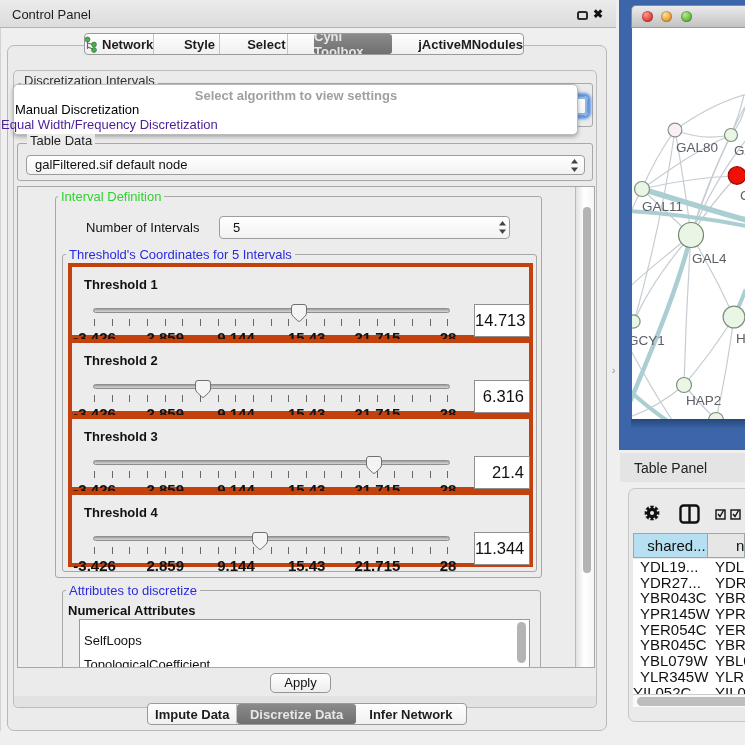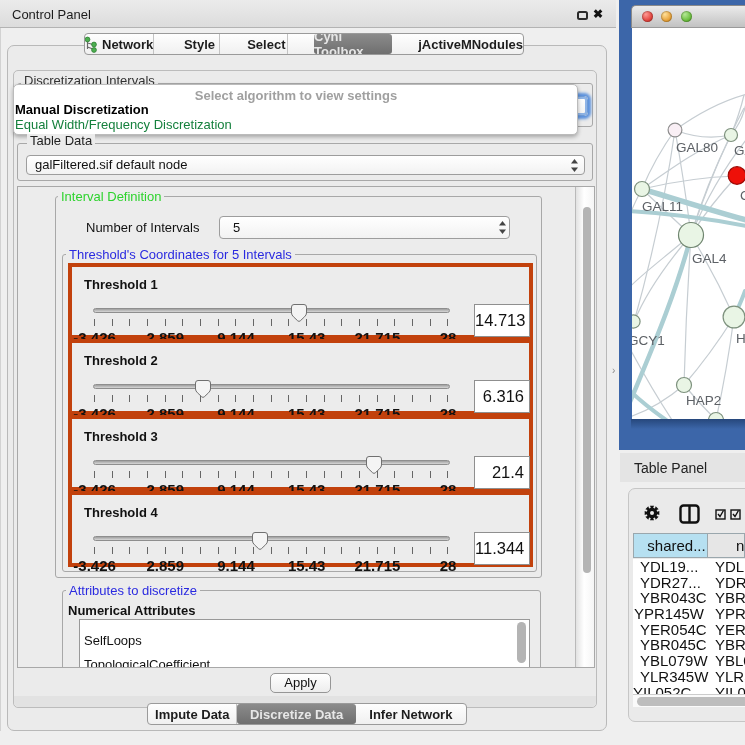--- a/index.html
+++ b/index.html
@@ -79,22 +79,22 @@
       <circle cx="9" cy="14" r="2.4" fill="#4caf50" stroke="#2e7d32" stroke-width="0.8"></circle>
     </svg>Network</div>
   <div class="tab" style="width:54px;">Style</div>
   <div class="tab" style="width:58px;">Select</div>
   <div class="tab sel" style="width:108px;">Cyni Toolbox</div>
   <div class="tab" style="width:127px;">jActiveMNodules</div>
 </div>
 
 <div class="abs" style="left:12.5px;top:84px;width:565.5px;height:51px;background:#fff;border:1px solid #bbb;border-radius:5px;box-shadow:0 2px 4px rgba(0,0,0,.3);"></div>
 <div class="abs" style="left:14px;top:88px;width:564px;text-align:center;color:#a0a0a0;font-weight:bold;">Select algorithm to view settings</div>
-<div class="abs" style="left:15px;top:102px;font-weight:bold;color:#000;">Manual Discretization</div>
-<div class="abs" style="left:15px;top:117px;color:#15803d;">Equal Width/Frequency Discretization</div>
+<div class="abs" style="left:15px;top:102px;font-weight:normal;color:#000;">Manual Discretization</div>
+<div class="abs" style="left:1px;top:117px;color:#4c1d95;">Equal Width/Frequency Discretization</div>
 
 <div class="group" style="left:17px;top:143px;width:576px;height:38px;"></div>
 <div class="glabel" style="left:27px;top:134px;color:#222;">Table Data</div>
 <div class="combo" style="left:26px;top:155px;width:559px;">galFiltered.sif default node
   <svg class="arr" style="left:543px;top:3px;" width="9" height="13" viewBox="0 0 9 13">
       <path d="M4.5 0 L8 4.5 H1 Z" fill="#444"></path>
       <path d="M4.5 13 L8 8.5 H1 Z" fill="#444"></path>
     </svg>
 </div>
 
@@ -277,21 +277,21 @@
   <path d="M3 5 L5 7.5 L8.5 1.5" fill="none" stroke="#111" stroke-width="1.4"></path>
   <rect x="16" y="1" width="9" height="9" fill="none" stroke="#111" stroke-width="1.4"></rect>
   <path d="M18 5 L20 7.5 L23.5 1.5" fill="none" stroke="#111" stroke-width="1.4"></path>
 </svg>
 <div id="tphead1" class="abs">shared...</div>
 <div id="tphead2" class="abs">n</div>
 <div id="trows" class="abs">
   <div><span style="width:75px;padding-left:7px;margin-right:7px;">YDL19...</span>YDL1</div>
   <div><span style="width:75px;padding-left:7px;margin-right:7px;">YDR27...</span>YDR2</div>
   <div><span style="width:75px;padding-left:7px;margin-right:7px;">YBR043C</span>YBR0</div>
-  <div><span style="width:75px;padding-left:1px;margin-right:7px;">YPR145W</span>YPR1</div>
+  <div><span style="width:75px;padding-left:7px;margin-right:7px;">YPR145W</span>YPR1</div>
   <div><span style="width:75px;padding-left:7px;margin-right:7px;">YER054C</span>YER0</div>
   <div><span style="width:75px;padding-left:7px;margin-right:7px;">YBR045C</span>YBR0</div>
   <div><span style="width:75px;padding-left:7px;margin-right:7px;">YBL079W</span>YBL0</div>
   <div><span style="width:75px;padding-left:7px;margin-right:7px;">YLR345W</span>YLR3</div>
   <div><span style="width:75px;margin-right:7px;">YIL052C</span>YIL0</div>
 </div>
 <div id="hscroll" class="abs">
     <div class="sbthumb" style="left:4px;top:2px;width:120px;height:9px;background:#bdbdbd;"></div>
   </div>
 

